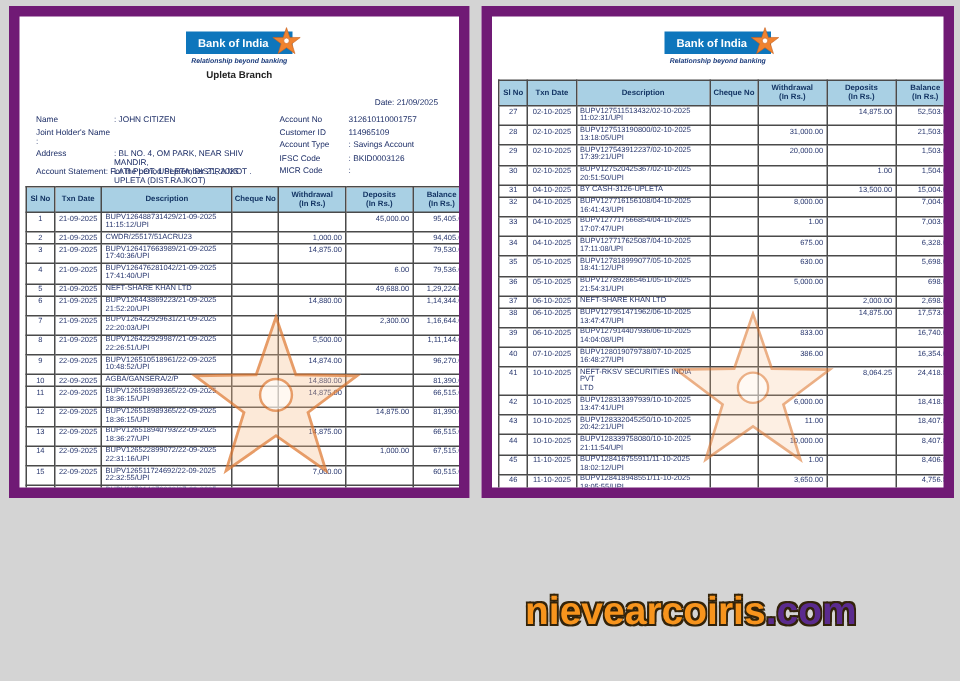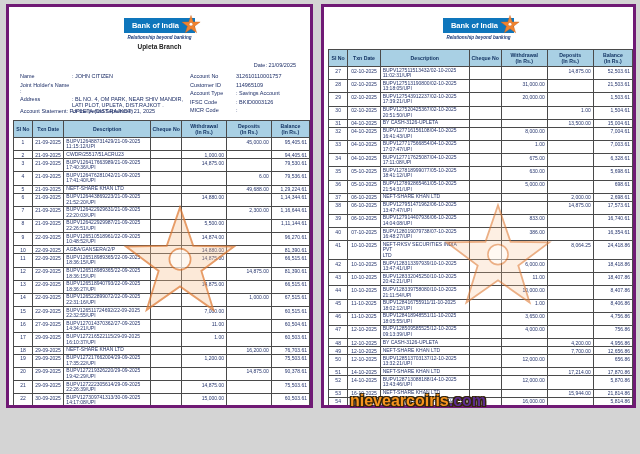--- a/index.html
+++ b/index.html
@@ -3,22 +3,22 @@
 <meta charset="utf-8">
 <style>
   html,body{margin:0;padding:0;}
   body{
     width:640px;height:454px;overflow:hidden;position:relative;
     background:#d4d4d4;
     font-family:"Liberation Sans", sans-serif;
     -webkit-font-smoothing:antialiased;
   }
   .page{
-    position:absolute;top:4px;height:404px;background:#ffffff;
-    border:3px solid #701a75;box-sizing:border-box;overflow:hidden;
+    position:absolute;top:4px;height:328px;background:#ffffff;
+    border:7px solid #701a75;box-sizing:border-box;overflow:hidden;
   }
   .page1{left:6px;width:307px;}
   .page2{left:321px;width:315px;}
 
   
   .logo-wrap{position:absolute;left:0;right:0;top:7px;text-align:center;}
   .logo-box{
     position:relative;display:inline-block;background:#0e76bc;color:#fff;
     font-weight:bold;font-size:7.5px;padding:3px 16px 3px 8px;line-height:9px;
   }
@@ -64,21 +64,21 @@
   th.c-wd,th.c-dep{width:15.2%;}
   td.c-bal{text-align:right;width:12.8%;}
   th.c-bal{width:12.8%;}
 
   
   .star-wm{position:absolute;pointer-events:none;opacity:.75;}
   .page1 .star-wm{left:112px;top:198px;width:118px;height:118px;}
   .page2 .star-wm{left:118px;top:196px;width:112px;height:112px;opacity:.6;}
   .site-wm{
     position:absolute;left:350px;top:392px;z-index:50;pointer-events:none;
-    font-size:16px;font-weight:bold;letter-spacing:0;white-space:nowrap;
+    font-size:26px;font-weight:bold;letter-spacing:0;white-space:nowrap;
     text-shadow:-1.2px -1.2px 0 #33230a,1.2px -1.2px 0 #33230a,-1.2px 1.2px 0 #33230a,1.2px 1.2px 0 #33230a;
   }
   .wm-main{color:#f7941d;}
   .wm-suffix{color:#5b2b8e;}
 </style>
 </head>
 <body>
 
 <div class="page page1">
   <div class="logo-wrap">

